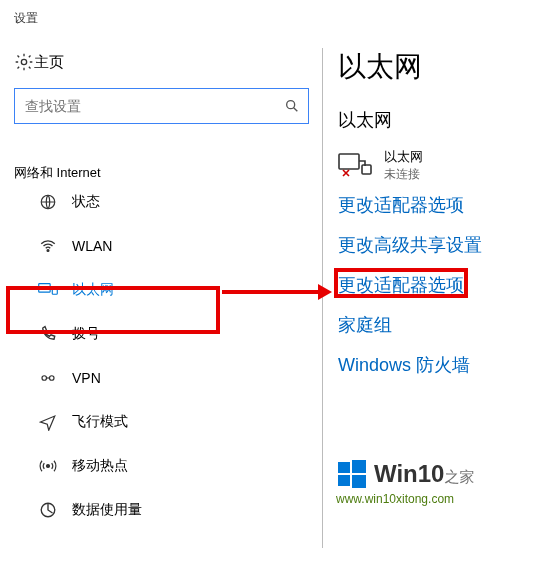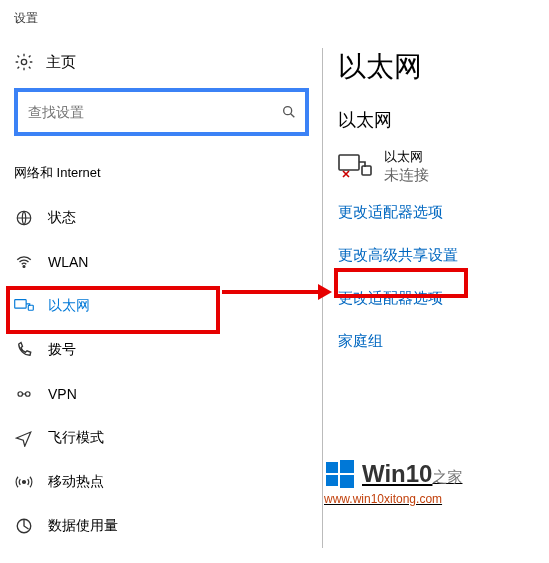--- a/index.html
+++ b/index.html
@@ -8,54 +8,54 @@
     font-family: "Microsoft YaHei", "Segoe UI", sans-serif;
     background: #fff; color: #000;
     position: relative; overflow: hidden;
   }
   .left-pane { position: absolute; left: 0; top: 0; width: 322px; height: 563px; }
   .divider { position: absolute; left: 322px; top: 48px; width: 1px; height: 500px; background: #bbb; }
   .right-pane { position: absolute; left: 338px; top: 0; width: 210px; }
 
   .app-title { position: absolute; left: 14px; top: 10px; font-size: 12px; color: #333; text-align: center; }
 
-  .home-row { position: absolute; left: 14px; top: 52px; display: flex; align-items: center; gap: 12px; cursor: pointer; }
+  .home-row { position: absolute; left: 14px; top: 52px; display: flex; align-items: center; gap: 0; cursor: pointer; }
   .home-row .lbl { font-size: 15px; }
 
-  .search-box { position: absolute; left: 14px; top: 88px; width: 295px; height: 48px;
-    border: 4px solid #3b82f6; display: flex; align-items: center; }
+  .search-box { position: absolute; left: 14px; top: 88px; width: 295px; height: 36px;
+    border: 1px solid #3b82f6; display: flex; align-items: center; }
   .search-box input { flex: 1; border: none; outline: none; padding: 0 10px; font-size: 14px; font-family: inherit; background: transparent; }
   .search-box .sicon { width: 32px; display: flex; align-items: center; justify-content: center; }
 
   .section-label { position: absolute; left: 14px; top: 164px; font-size: 13px; color: #000000; }
 
-  .nav { position: absolute; left: 0; top: 196px; width: 322px; }
+  .nav { position: absolute; left: 0; top: 180px; width: 322px; padding-left: 24px; }
   .nav-item { display: flex; align-items: center; height: 44px; padding-left: 14px; gap: 14px; cursor: pointer; }
   .nav-item .nlabel { font-size: 14px; }
   .nav-item.selected { color: #0078d7; }
   .nav-icon { width: 20px; display: flex; justify-content: center; }
 
   .page-title { font-size: 28px; margin-top: 48px; }
   .sub-title { font-size: 18px; margin-top: 22px; }
   .eth-device { display: flex; align-items: center; gap: 12px; margin-top: 16px; cursor: pointer; }
   .eth-device .dname { font-size: 13px; }
-  .eth-device .dstatus { font-size: 15px; color: #666; }
+  .eth-device .dstatus { font-size: 12px; color: #666; }
 
   .related-title { font-size: 18px; margin-top: 36px; }
   .related-links { margin-top: 10px; display: flex; flex-direction: column; gap: 16px; }
-  .rlink { font-size: 15px; color: #0067c0; cursor: pointer; margin-top: 8px; }
+  .rlink { font-size: 18px; color: #0067c0; cursor: pointer; }
 
   .hl-ethernet { position: absolute; left: 6px; top: 286px; width: 214px; height: 48px; border: 4px solid #e60000; pointer-events: none; }
   .hl-adapter { position: absolute; left: 334px; top: 268px; width: 134px; height: 30px; border: 4px solid #e60000; pointer-events: none; }
   .arrow { position: absolute; left: 222px; top: 284px; width: 110px; height: 16px; }
 
-  .watermark { position: absolute; left: 324px; top: 458px; width: 205px; text-decoration: underline; }
+  .watermark { position: absolute; left: 336px; top: 458px; width: 205px; }
   .watermark .wtitle { font-size: 24px; font-weight: 600; color: #333; display: inline-flex; align-items: baseline; }
   .watermark .wtitle .suffix { font-size: 15px; font-weight: 400; color: #737373; }
-  .watermark .wurl { font-size: 12px; color: #c2410c; margin-top: 2px; }
+  .watermark .wurl { font-size: 12px; color: #4d7c0f; margin-top: 2px; }
   .wm-logo { width: 32px; height: 32px; display: inline-block; vertical-align: middle; margin-right: 6px; }
 
   svg { display: block; }
 </style>
 </head>
 <body>
 
 <div class="left-pane">
   <div class="app-title">设置</div>
 
@@ -176,20 +176,21 @@
       <div class="dname">以太网</div>
       <div class="dstatus">未连接</div>
     </div>
   </div>
 
   <div class="related-links">
     <span class="rlink">更改适配器选项</span>
     <span class="rlink">更改高级共享设置</span>
     <span class="rlink">更改适配器选项</span>
     <span class="rlink">家庭组</span>
+    <span class="rlink">Windows 防火墙</span>
   </div>
 </div>
 
 <div class="hl-ethernet"></div>
 <div class="hl-adapter"></div>
 <svg class="arrow" viewBox="0 0 110 16">
   <line x1="0" y1="8" x2="96" y2="8" stroke="#e60000" stroke-width="4"></line>
   <polygon points="96,0 110,8 96,16" fill="#e60000"></polygon>
 </svg>
 

